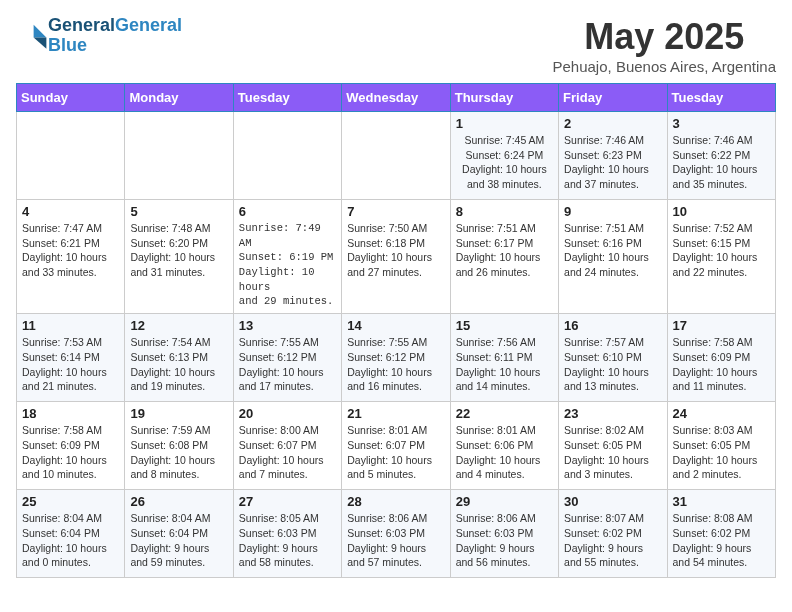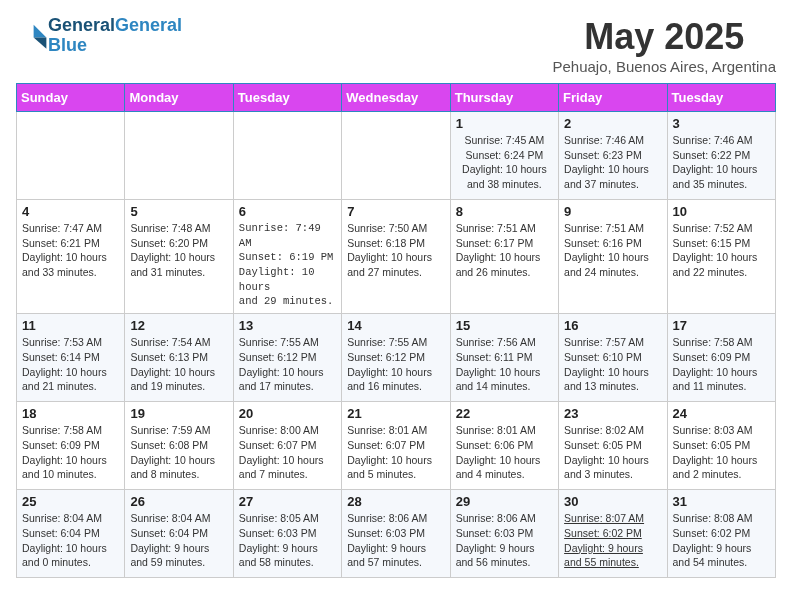--- a/index.html
+++ b/index.html
@@ -44,21 +44,21 @@
     .subtitle {
       font-size: 15px;
       color: #555;
     }
     table {
       width: 100%;
       border-collapse: collapse;
       font-size: 11px;
     }
     thead tr th {
-      background-color: #d946ef;
+      background-color: #8b5cf6;
       color: #fff;
       padding: 6px 4px;
       text-align: left;
       font-size: 13px;
       font-weight: bold;
       border: 1px solid #2e86c1;
     }
     tbody tr td {
       border: 1px solid #ccc;
       vertical-align: top;
@@ -333,21 +333,21 @@
         </td>
         <td>
           <span class="day-num">29</span>
           <div class="day-info" style="white-space: pre-line;">Sunrise: 8:06 AM
 Sunset: 6:03 PM
 Daylight: 9 hours
 and 56 minutes.</div>
         </td>
         <td>
           <span class="day-num">30</span>
-          <div class="day-info" style="white-space: pre-line; text-decoration: underline;">Sunrise: 8:07 AM
+          <div class="day-info" style="white-space: pre-line;">Sunrise: 8:07 AM
 Sunset: 6:02 PM
 Daylight: 9 hours
 and 55 minutes.</div>
         </td>
         <td>
           <span class="day-num">31</span>
           <div class="day-info" style="white-space: pre-line;">Sunrise: 8:08 AM
 Sunset: 6:02 PM
 Daylight: 9 hours
 and 54 minutes.</div>

